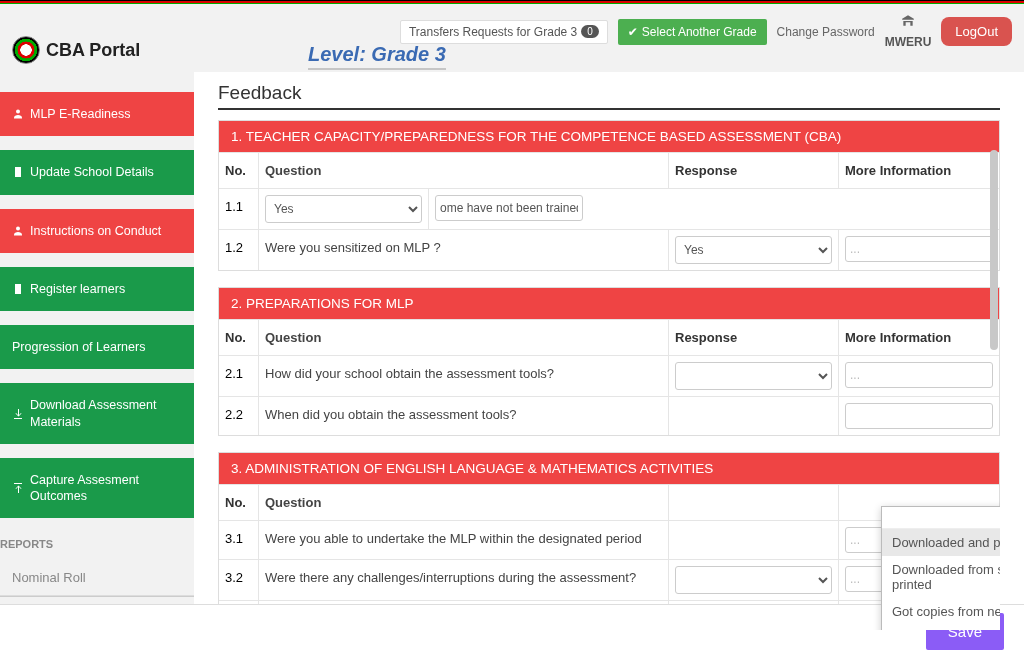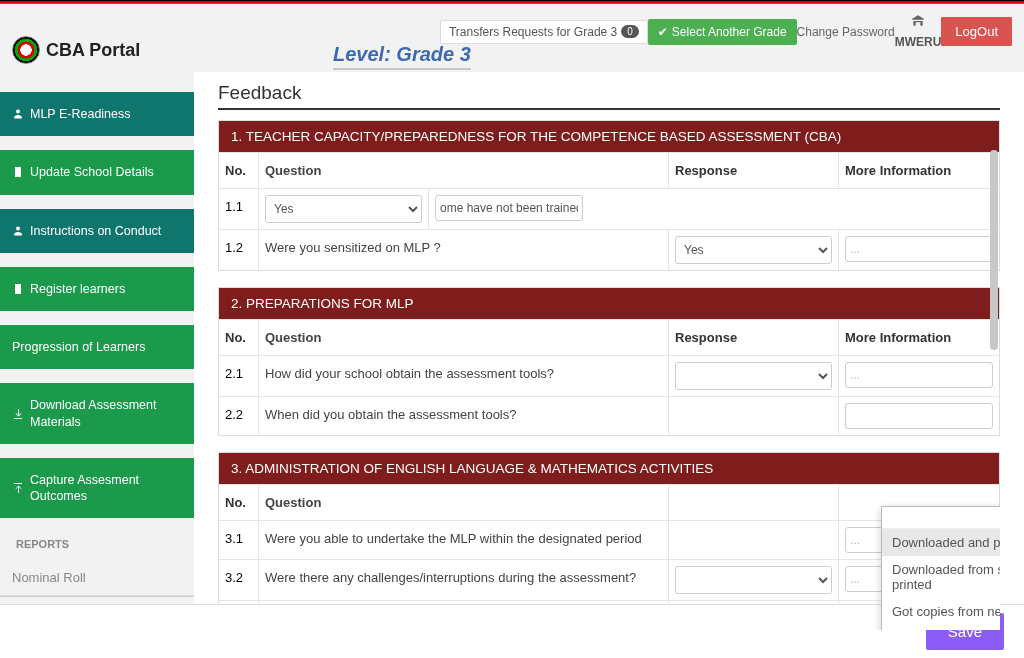--- a/index.html
+++ b/index.html
@@ -36,35 +36,36 @@
       background: radial-gradient(circle, #fff 30%, #d00 32%, #d00 45%, #0a0 47%, #0a0 60%, #000 62%, #000 100%);
       border: 1px solid #888;
     }
     .portal-title {
       font-size: 18px;
       font-weight: bold;
       color: #222;
     }
     .level-label {
       position: absolute;
-      left: 333px;
+      left: 308px;
       bottom: 2px;
       font-size: 20px;
       font-weight: bold;
       color: #3a6ab3;
       font-style: italic;
       border-bottom: 2px solid #c6c6c6;
       padding-bottom: 2px;
     }
     .top-actions {
       position: absolute;
       right: 12px;
       top: 10px;
       display: flex;
       align-items: center;
+      gap: 10px;
       font-size: 12px;
     }
     .transfer-box {
       background: #fff;
       border: 1px solid #ddd;
       padding: 4px 8px;
       border-radius: 2px;
       display: flex;
       align-items: center;
       gap: 4px;
@@ -99,21 +100,21 @@
       gap: 4px;
       color: #555;
       font-weight: bold;
       flex-direction: column;
     }
     .btn-logout {
       background: #d9534f;
       color: #fff;
       border: none;
       padding: 7px 14px;
-      border-radius: 1px;
+      border-radius: 8px;
       font-size: 13px;
       cursor: pointer;
     }
     .layout {
       display: flex;
       height: calc(100% - 72px);
     }
     .sidebar {
       width: 194px;
       background: #f2f2f2;
@@ -124,23 +125,23 @@
       padding: 14px 12px;
       color: #fff;
       font-size: 12.5px;
       cursor: pointer;
       display: flex;
       align-items: center;
       gap: 6px;
       line-height: 1.3;
       margin-bottom: 14px;
     }
-    .side-red { background: #0f766e; }
+    .side-red { background: #ef4444; }
     .side-green { background: #1a9a4a; }
-    .side-muted { color: #888; padding: 6px 16px; font-size: 11px; font-weight: bold; margin-bottom: 4px; }
+    .side-muted { color: #888; padding: 6px 0; font-size: 11px; font-weight: bold; margin-bottom: 4px; }
     .side-plain { color: #888; padding: 10px 12px; font-size: 13px; cursor: pointer; border-bottom: 1px solid #ddd; }
     .side-icon { width: 12px; height: 12px; display: inline-flex; }
     .main {
       flex: 1;
       background: #fff;
       padding: 10px 24px 0 24px;
       position: relative;
       overflow: hidden;
     }
     .page-title {
@@ -163,21 +164,21 @@
       width: 8px;
       height: 200px;
       background: #c8c8c8;
       border-radius: 4px;
     }
     .section {
       margin-bottom: 16px;
       border: 1px solid #ddd;
     }
     .section-head {
-      background: #7f1d1d;
+      background: #ef4444;
       color: #fff;
       padding: 8px 12px;
       font-size: 13.5px;
       font-weight: 500;
     }
     .q-header-row, .q-row {
       display: flex;
       border-top: 1px solid #e5e5e5;
     }
     .q-header-row { font-weight: bold; color: #333; }

